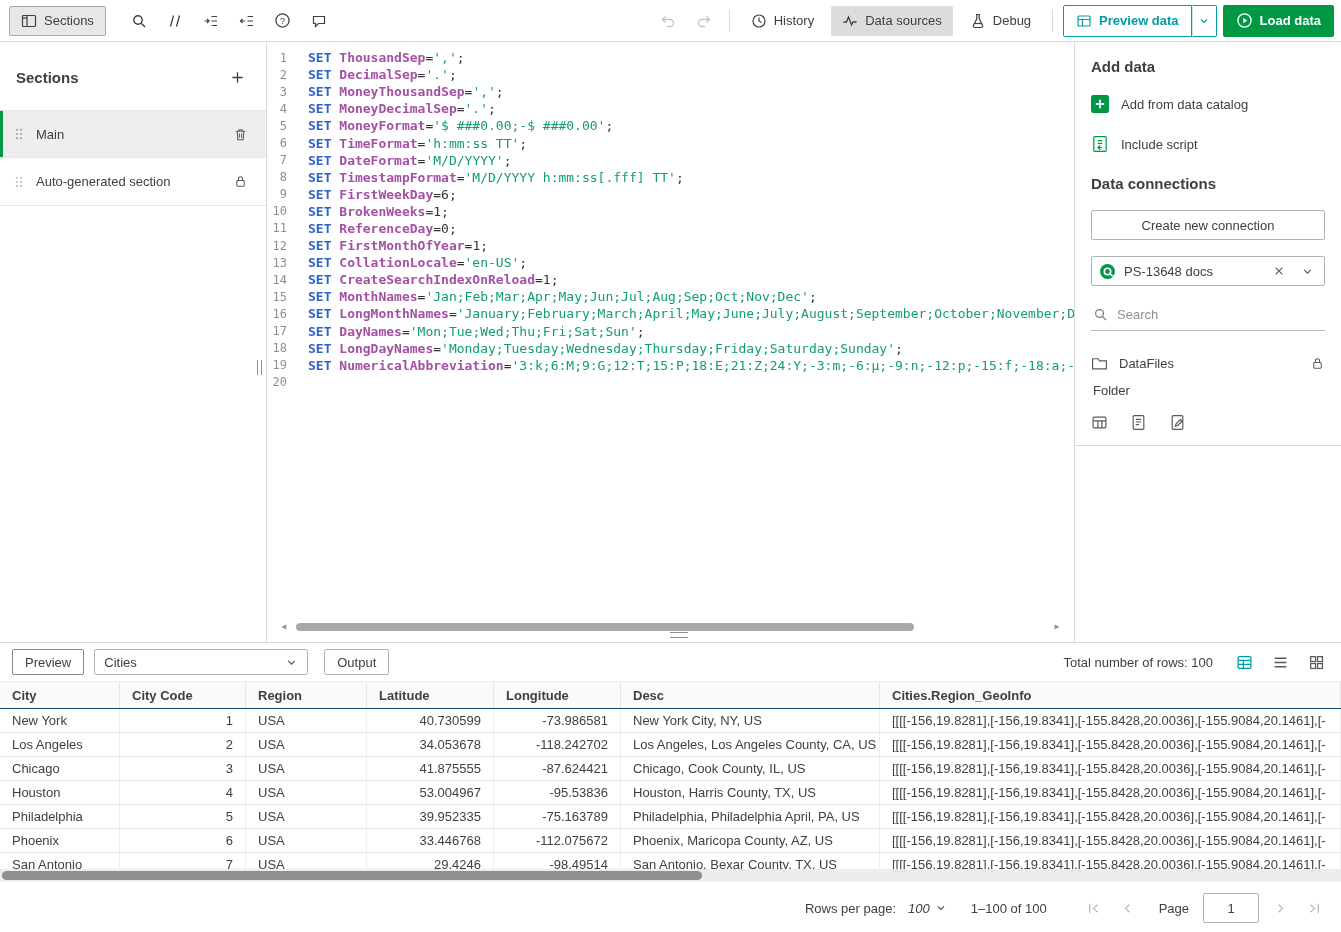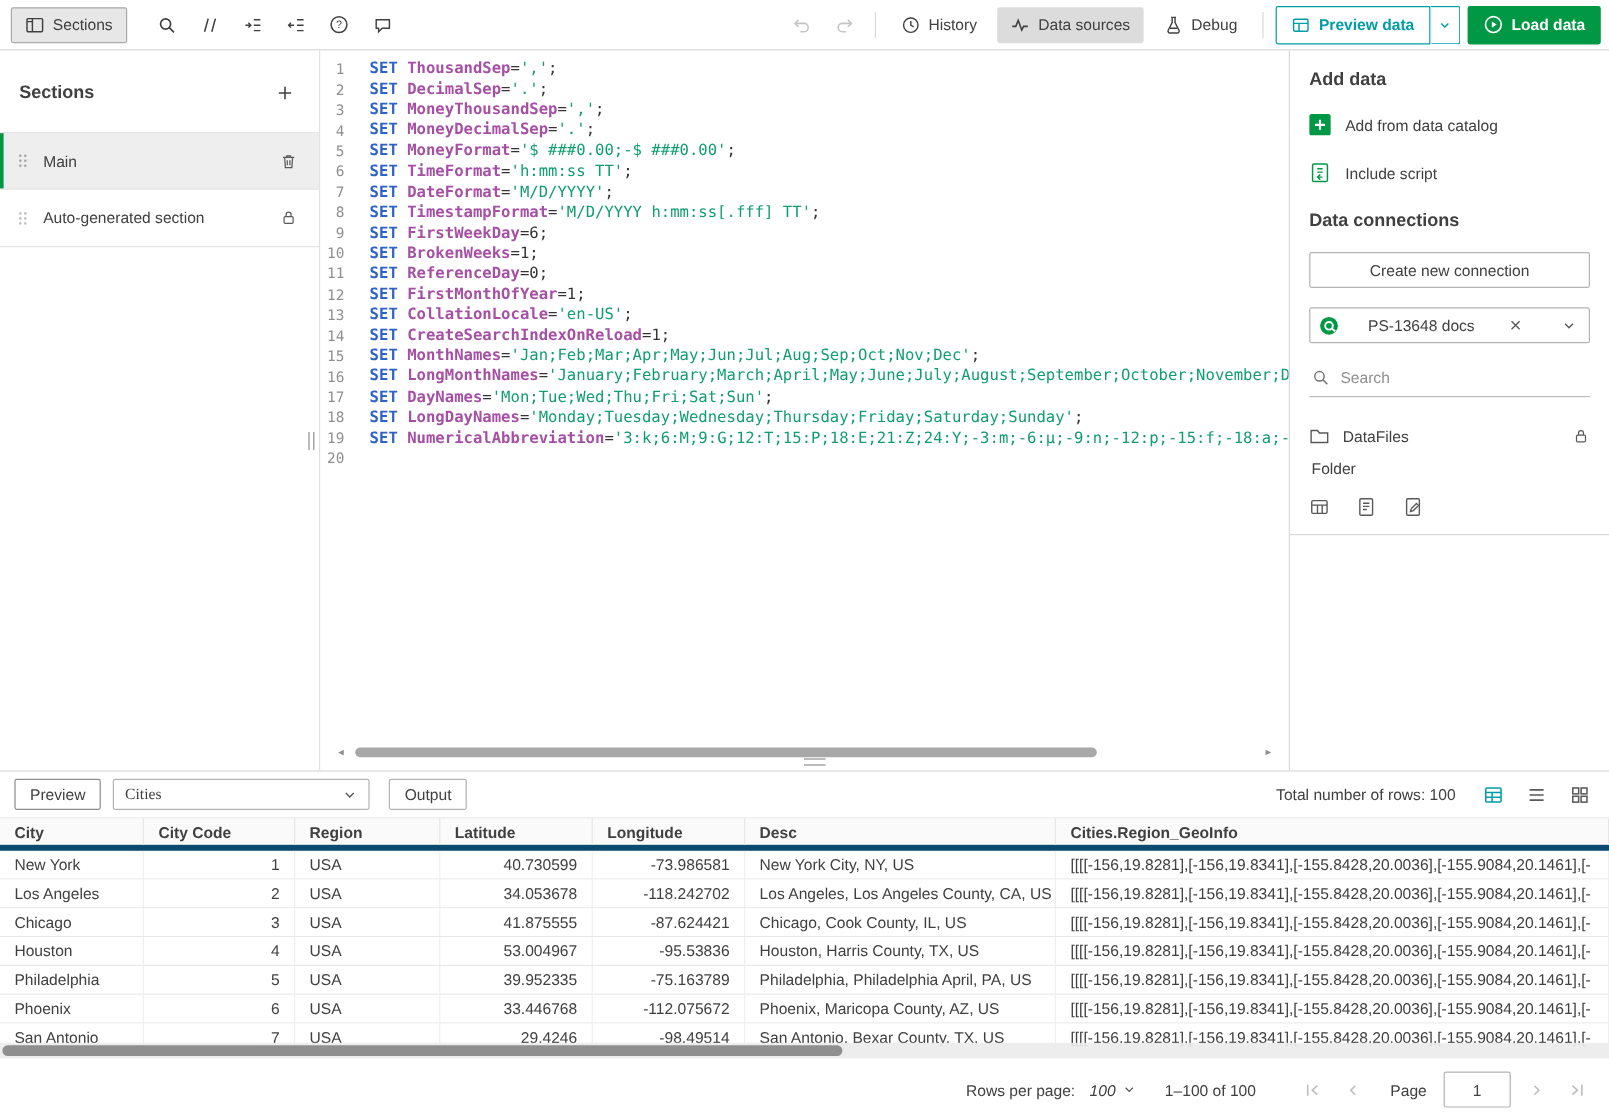--- a/index.html
+++ b/index.html
@@ -56,42 +56,42 @@
   .ed-hscroll .arrow{color:#8f8f8f;font-size:8px;line-height:1;width:10px;text-align:center;}
   .ed-hscroll .track{flex:1;height:8px;margin:0 3px;position:relative;}
   .ed-hscroll .thumb{position:absolute;left:4px;top:0;height:8px;width:618px;background:#a8a8a8;border-radius:4px;}
 
   
   .rightpanel{position:absolute;top:42px;right:0;width:267px;height:600px;border-left:1px solid #d9d9d9;background:#fff;padding:16px;}
   .rp-title{font-size:15px;font-weight:700;margin-bottom:20px;}
   .rp-row{display:flex;align-items:center;gap:12px;margin-bottom:22px;cursor:pointer;}
   .rp-subtitle{font-size:15px;font-weight:700;margin:4px 0 18px;}
   .create-btn{width:100%;height:30px;border:1px solid #b3b3b3;border-radius:2px;background:#fff;justify-content:center;margin-bottom:16px;}
-  .conn-select{height:30px;border:1px solid #b3b3b3;border-radius:2px;display:flex;align-items:center;gap:24px;padding:0 7px;margin-bottom:13px;cursor:pointer;}
+  .conn-select{height:30px;border:1px solid #b3b3b3;border-radius:2px;display:flex;align-items:center;gap:8px;padding:0 7px;margin-bottom:13px;cursor:pointer;}
   .conn-name{flex:1;}
   .conn-icon-btn{color:#595959;width:20px;height:20px;justify-content:center;}
   .searchbox{height:32px;display:flex;align-items:center;gap:9px;border-bottom:1px solid #bdbdbd;margin-bottom:16px;color:#737373;padding:0 2px;}
   .searchbox input{border:none;outline:none;flex:1;font-size:13px;font-family:inherit;color:#404040;background:transparent;}
   .searchbox input::placeholder{color:#8f8f8f;}
   .files-row{display:flex;align-items:center;gap:11px;height:32px;color:#404040;}
   .files-label{flex:1;}
   .folder-type{margin:4px 0 14px 2px;}
   .conn-actions{display:flex;gap:22px;margin:0 -16px;padding:2px 16px 14px;border-bottom:1px solid #d9d9d9;}
   .conn-actions button{color:#595959;}
 
   
   .preview{position:absolute;left:0;right:0;top:642px;height:290px;border-top:1px solid #d9d9d9;background:#fff;}
   .preview-toolbar{height:38px;display:flex;align-items:center;gap:10px;padding:0 12px;}
   .pbtn{height:26px;padding:0 12px;border:1px solid #8c8c8c;border-radius:2px;background:#fff;}
-  .pselect{width:214px;height:26px;border:1px solid #b3b3b3;border-radius:2px;display:flex;align-items:center;padding:0 9px;justify-content:space-between;cursor:pointer;font-family:Liberation Serif, serif;}
+  .pselect{width:214px;height:26px;border:1px solid #b3b3b3;border-radius:2px;display:flex;align-items:center;padding:0 9px;justify-content:space-between;cursor:pointer;}
   .obtn{height:26px;padding:0 12px;border:1px solid #b3b3b3;border-radius:2px;margin-left:6px;}
   .viewbtn{width:26px;height:26px;justify-content:center;color:#595959;}
   .viewbtn.active{color:#009da6;}
   .total-label{margin-right:8px;}
-  .table-head{display:flex;height:28px;background:#fafafa;border-bottom:5px solid #0c4a6e;border-top:1px solid #ececec;}
+  .table-head{display:flex;height:28px;background:#fafafa;border-bottom:1px solid #0c4a6e;border-top:1px solid #ececec;}
   .th{display:flex;align-items:center;padding:0 12px;font-weight:700;border-right:1px solid #e6e6e6;flex:none;overflow:hidden;white-space:nowrap;}
   .tr{display:flex;height:24px;border-bottom:1px solid #e8e8e8;background:#fff;}
   .td{display:flex;align-items:center;padding:0 12px;border-right:1px solid #efefef;flex:none;overflow:hidden;white-space:nowrap;}
   .td.right{justify-content:flex-end;}
   .table-body{overflow:hidden;height:176px;}
   .table-hscroll{position:absolute;left:0;right:0;bottom:50px;height:13px;background:rgba(236,236,236,.92);}
   .table-hscroll .thumb{position:absolute;left:2px;top:2px;height:9px;width:700px;background:#8f8f8f;border-radius:5px;}
   .pagination{position:absolute;left:0;right:0;bottom:0;height:48px;display:flex;align-items:center;justify-content:flex-end;gap:8px;padding:0 14px;background:#fff;}
   .pag-select{display:flex;align-items:center;gap:5px;margin:0 16px 0 4px;cursor:pointer;font-style:italic;}
   .pag-range{margin-right:26px;}

